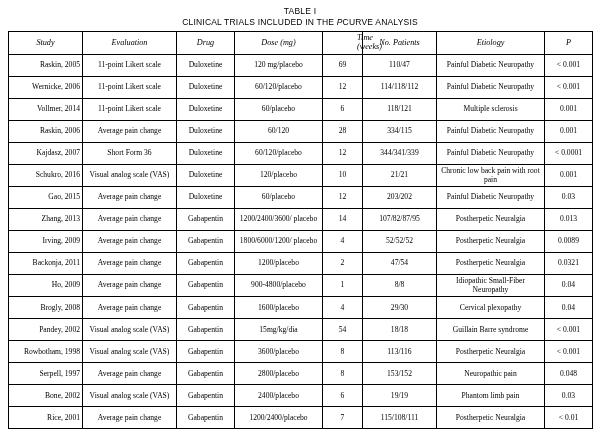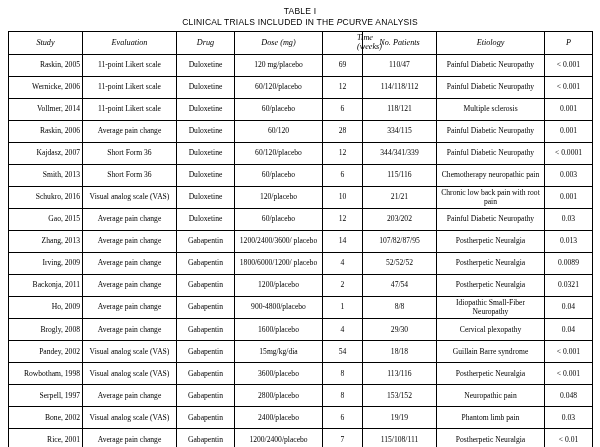--- a/index.html
+++ b/index.html
@@ -155,30 +155,20 @@
           <td class="study">Kajdasz, 2007</td>
           <td class="ctr">Short Form 36</td>
           <td class="ctr">Duloxetine</td>
           <td class="ctr">60/120/placebo</td>
           <td class="ctr">12</td>
           <td class="ctr">344/341/339</td>
           <td class="ctr">Painful Diabetic Neuropathy</td>
           <td class="ctr">&lt; 0.0001</td>
         </tr>
         <tr>
-          <td class="study">Smith, 2013</td>
-          <td class="ctr">Short Form 36</td>
-          <td class="ctr">Duloxetine</td>
-          <td class="ctr">60/placebo</td>
-          <td class="ctr">6</td>
-          <td class="ctr">115/116</td>
-          <td class="ctr">Chemotherapy neuropathic pain</td>
-          <td class="ctr">0.003</td>
-        </tr>
-        <tr>
           <td class="study">Schukro, 2016</td>
           <td class="ctr">Visual analog scale (VAS)</td>
           <td class="ctr">Duloxetine</td>
           <td class="ctr">120/placebo</td>
           <td class="ctr">10</td>
           <td class="ctr">21/21</td>
           <td class="ctr">Chronic low back pain with root pain</td>
           <td class="ctr">0.001</td>
         </tr>
         <tr>

